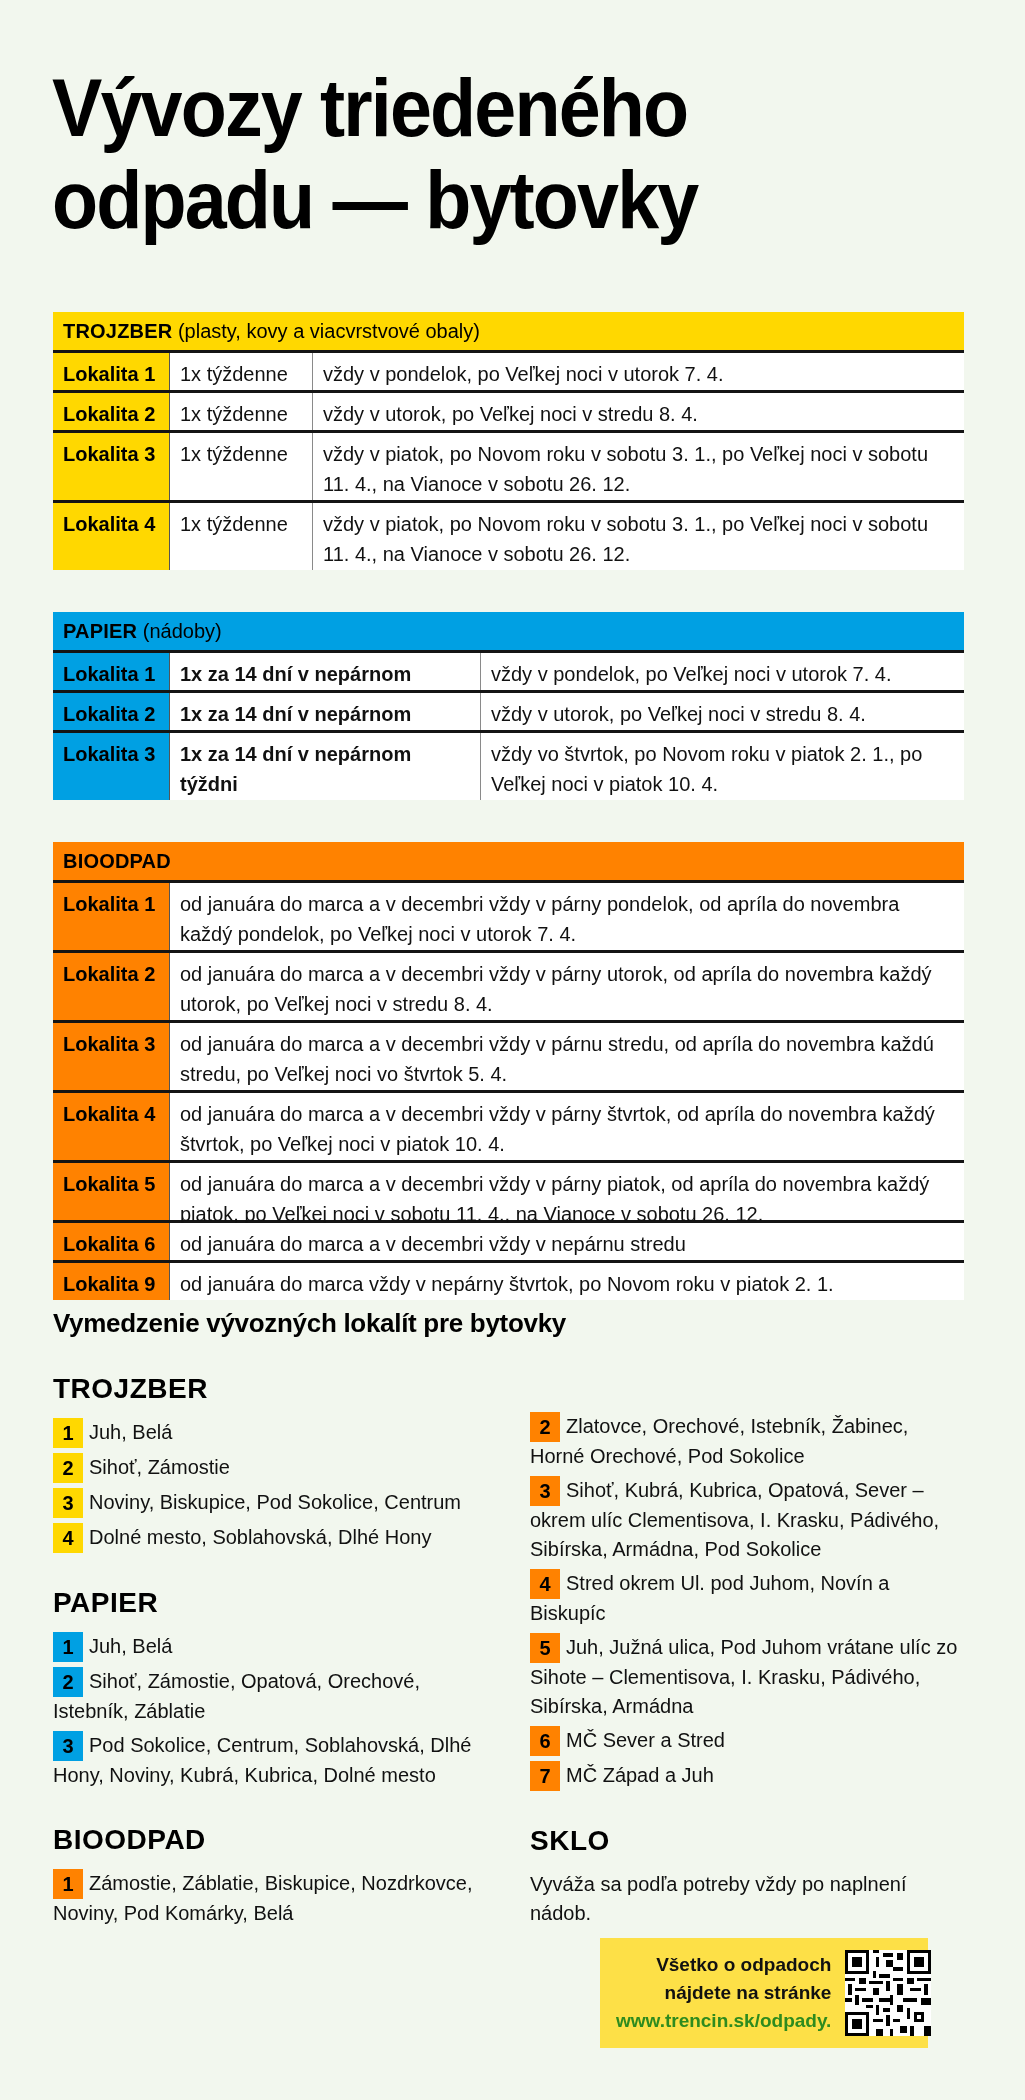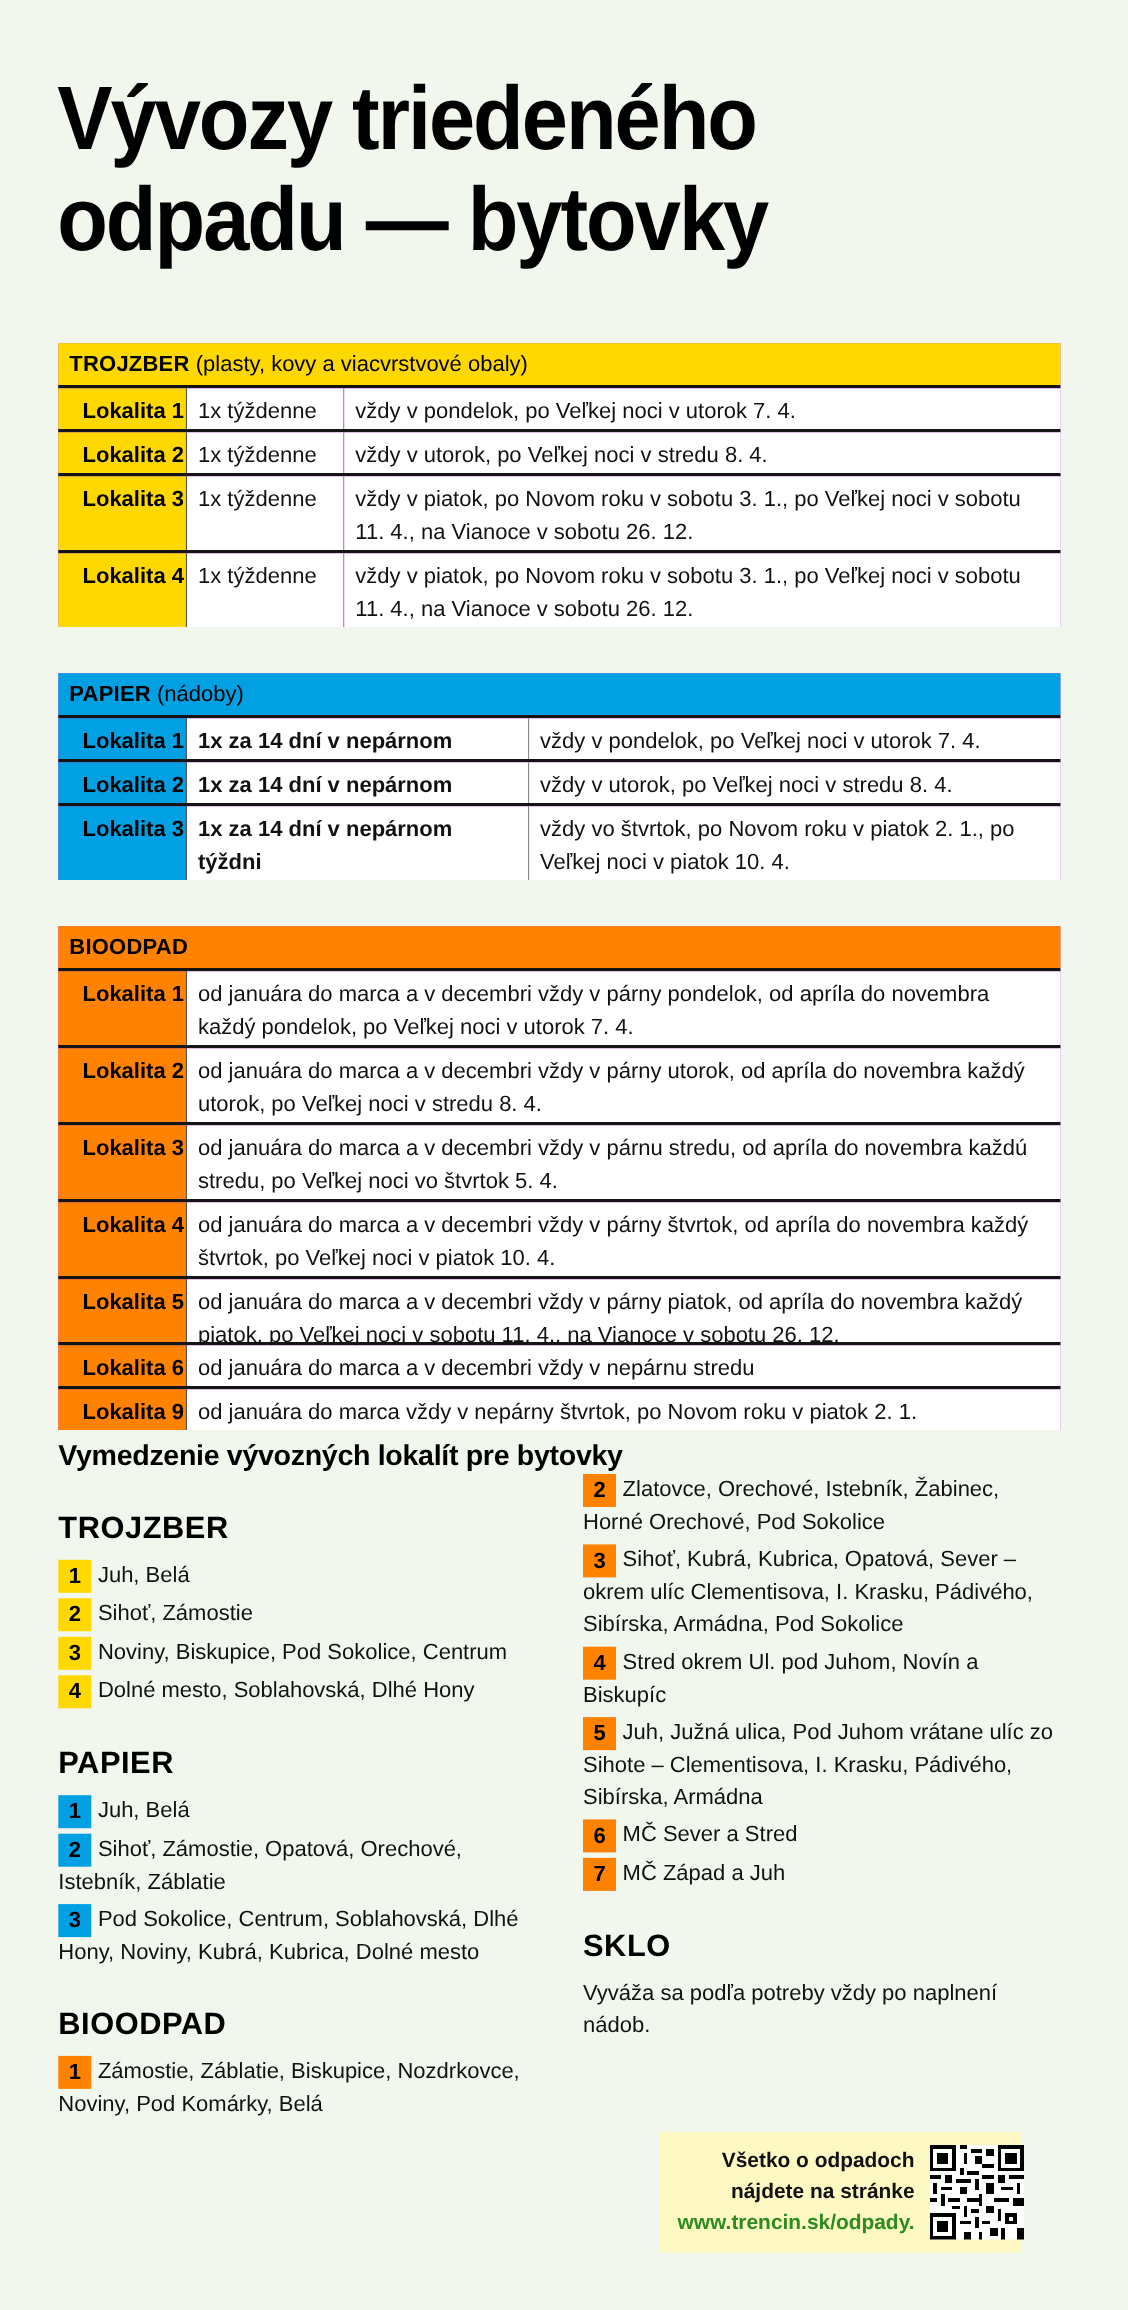--- a/index.html
+++ b/index.html
@@ -15,58 +15,58 @@
 
   .sched { position: absolute; left: 53px; width: 911px; background: #d946ef; margin-top: 40px; }
   .sched .head {
     height: 38px; line-height: 38px; padding-left: 10px;
     font-size: 20px; color: #000;
   }
   .sched .head b { font-weight: 700; letter-spacing: 0.2px; }
   .sched .head span { font-weight: 400; }
   .row { display: flex; border-top: 3px solid #141414; }
   .row .lbl {
-    width: 117px; flex: none; padding: 6px 0 0 22px;
+    width: 117px; flex: none; padding: 6px 0 0 10px;
     font-weight: 700; font-size: 20px; line-height: 30px; color: #000;
   }
   .row .freq {
     flex: none; padding: 6px 10px 0 10px; font-size: 20px; line-height: 30px;
     border-right: 1px solid #8a8a8a; background: #fff;
   }
   .row .desc { flex: 1; padding: 6px 10px 4px 10px; font-size: 20px; line-height: 30px; background: #fff; }
   .row .lbl { border-right: 1px solid #555; }
 
   .yellow .head, .yellow .lbl { background: #FFD800; }
   .blue .head, .blue .lbl { background: #00A0E3; }
   .orange .head, .orange .lbl { background: #FF8200; }
 
   .yellow .freq { width: 143px; }
   .blue .freq { width: 311px; font-weight: bold; }
 
   .h2 { position: absolute; left: 53px; top: 1308px; font-size: 26px; font-weight: 700; color: #000; letter-spacing: -0.3px; }
 
   .col { position: absolute; width: 440px; font-size: 20px; line-height: 29px; color: #111; }
   .col-left { left: 53px; top: 1372px; }
-  .col-right { left: 530px; top: 1340px; width: 440px; }
+  .col-right { left: 530px; top: 1412px; width: 440px; }
   .h3 { font-size: 28px; font-weight: 700; letter-spacing: 0.5px; color: #000; margin-bottom: 12px; line-height: 34px; }
   .para { margin-bottom: 4px; }
   .li { margin-bottom: 5px; }
   .num {
     display: inline-block; width: 30px; height: 30px; line-height: 30px;
     text-align: center; font-weight: 700; font-size: 20px; color: #000;
     margin-right: 6px; vertical-align: top;
   }
   .num.y { background: #FFD800; }
   .num.b { background: #00A0E3; }
   .num.o { background: #FF8200; }
   .gap { height: 28px; }
 
   .promo {
     position: absolute; left: 600px; top: 1938px; width: 328px; height: 110px;
-    background: #fef9c3; display: flex; align-items: center; padding: 0 12px 0 16px;
+    background: #fde047; display: flex; align-items: center; padding: 0 12px 0 16px;
   }
   .promo .txt { flex: 1; text-align: right; font-weight: 700; font-size: 19px; line-height: 28px; padding-right: 14px; color: #111; }
   .promo .link { color: #2E8B1E; }
   .qr { width: 86px; height: 86px; flex: none; }
 </style>
 </head>
 <body>
 
 <div class="title">
   <div>Vývozy triedeného</div>

